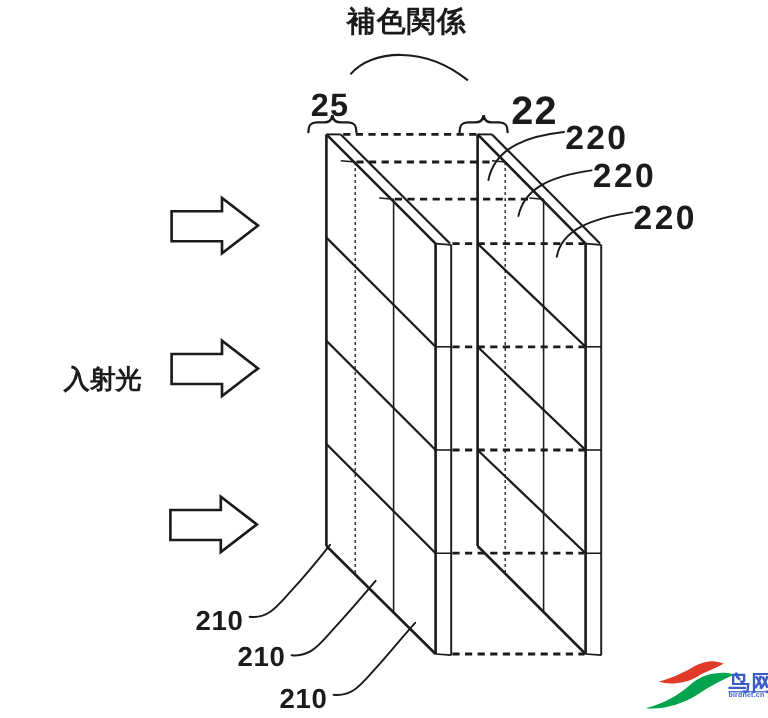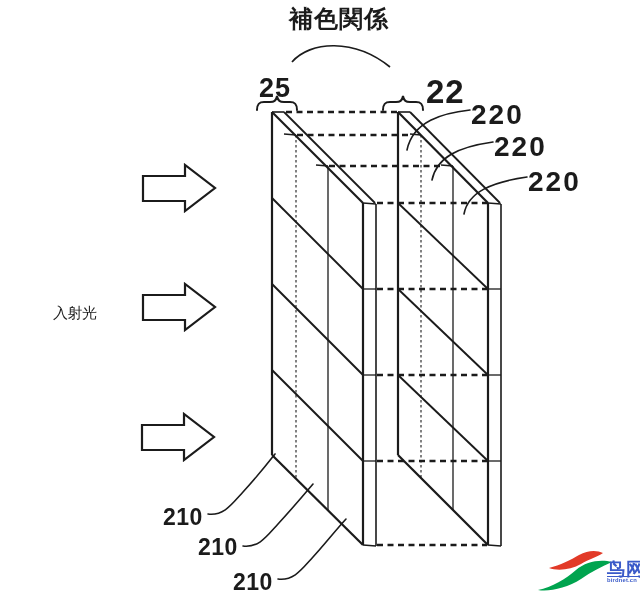--- a/index.html
+++ b/index.html
@@ -14,21 +14,21 @@
   .t-21{left:259px;top:75px;font-size:27px;letter-spacing:1px;}
   .t-22{left:386px;top:75px;font-size:33px;letter-spacing:1px;margin-left:40px;}
   .t-220{font-size:28px;letter-spacing:2px;}
   .t-220-1{left:471px;top:101px;}
   .t-220-2{left:494px;top:133px;}
   .t-220-3{left:528px;top:168px;}
   .t-210{font-size:23px;letter-spacing:0.5px;}
   .t-210-1{left:163px;top:506px;}
   .t-210-2{left:198px;top:536px;}
   .t-210-3{left:233px;top:571px;}
-  .t-light{left:53px;top:305px;font-size:15px;font-weight:400;letter-spacing:-0.5px;}
+  .t-light{left:53px;top:305px;font-size:22px;font-weight:700;letter-spacing:-0.5px;}
   .t-wm{color:#3b5bc9;font-weight:700;}
   .t-wm-name{left:607px;top:560px;font-size:18px;letter-spacing:1px;text-decoration:underline;}
   .t-wm-url{left:607px;top:578px;font-size:5.8px;font-weight:700;letter-spacing:0.2px;}
 </style>
 </head>
 <body>
 
 <div class="stage">
 
   <svg width="640" height="598" viewBox="0 0 640 598">

